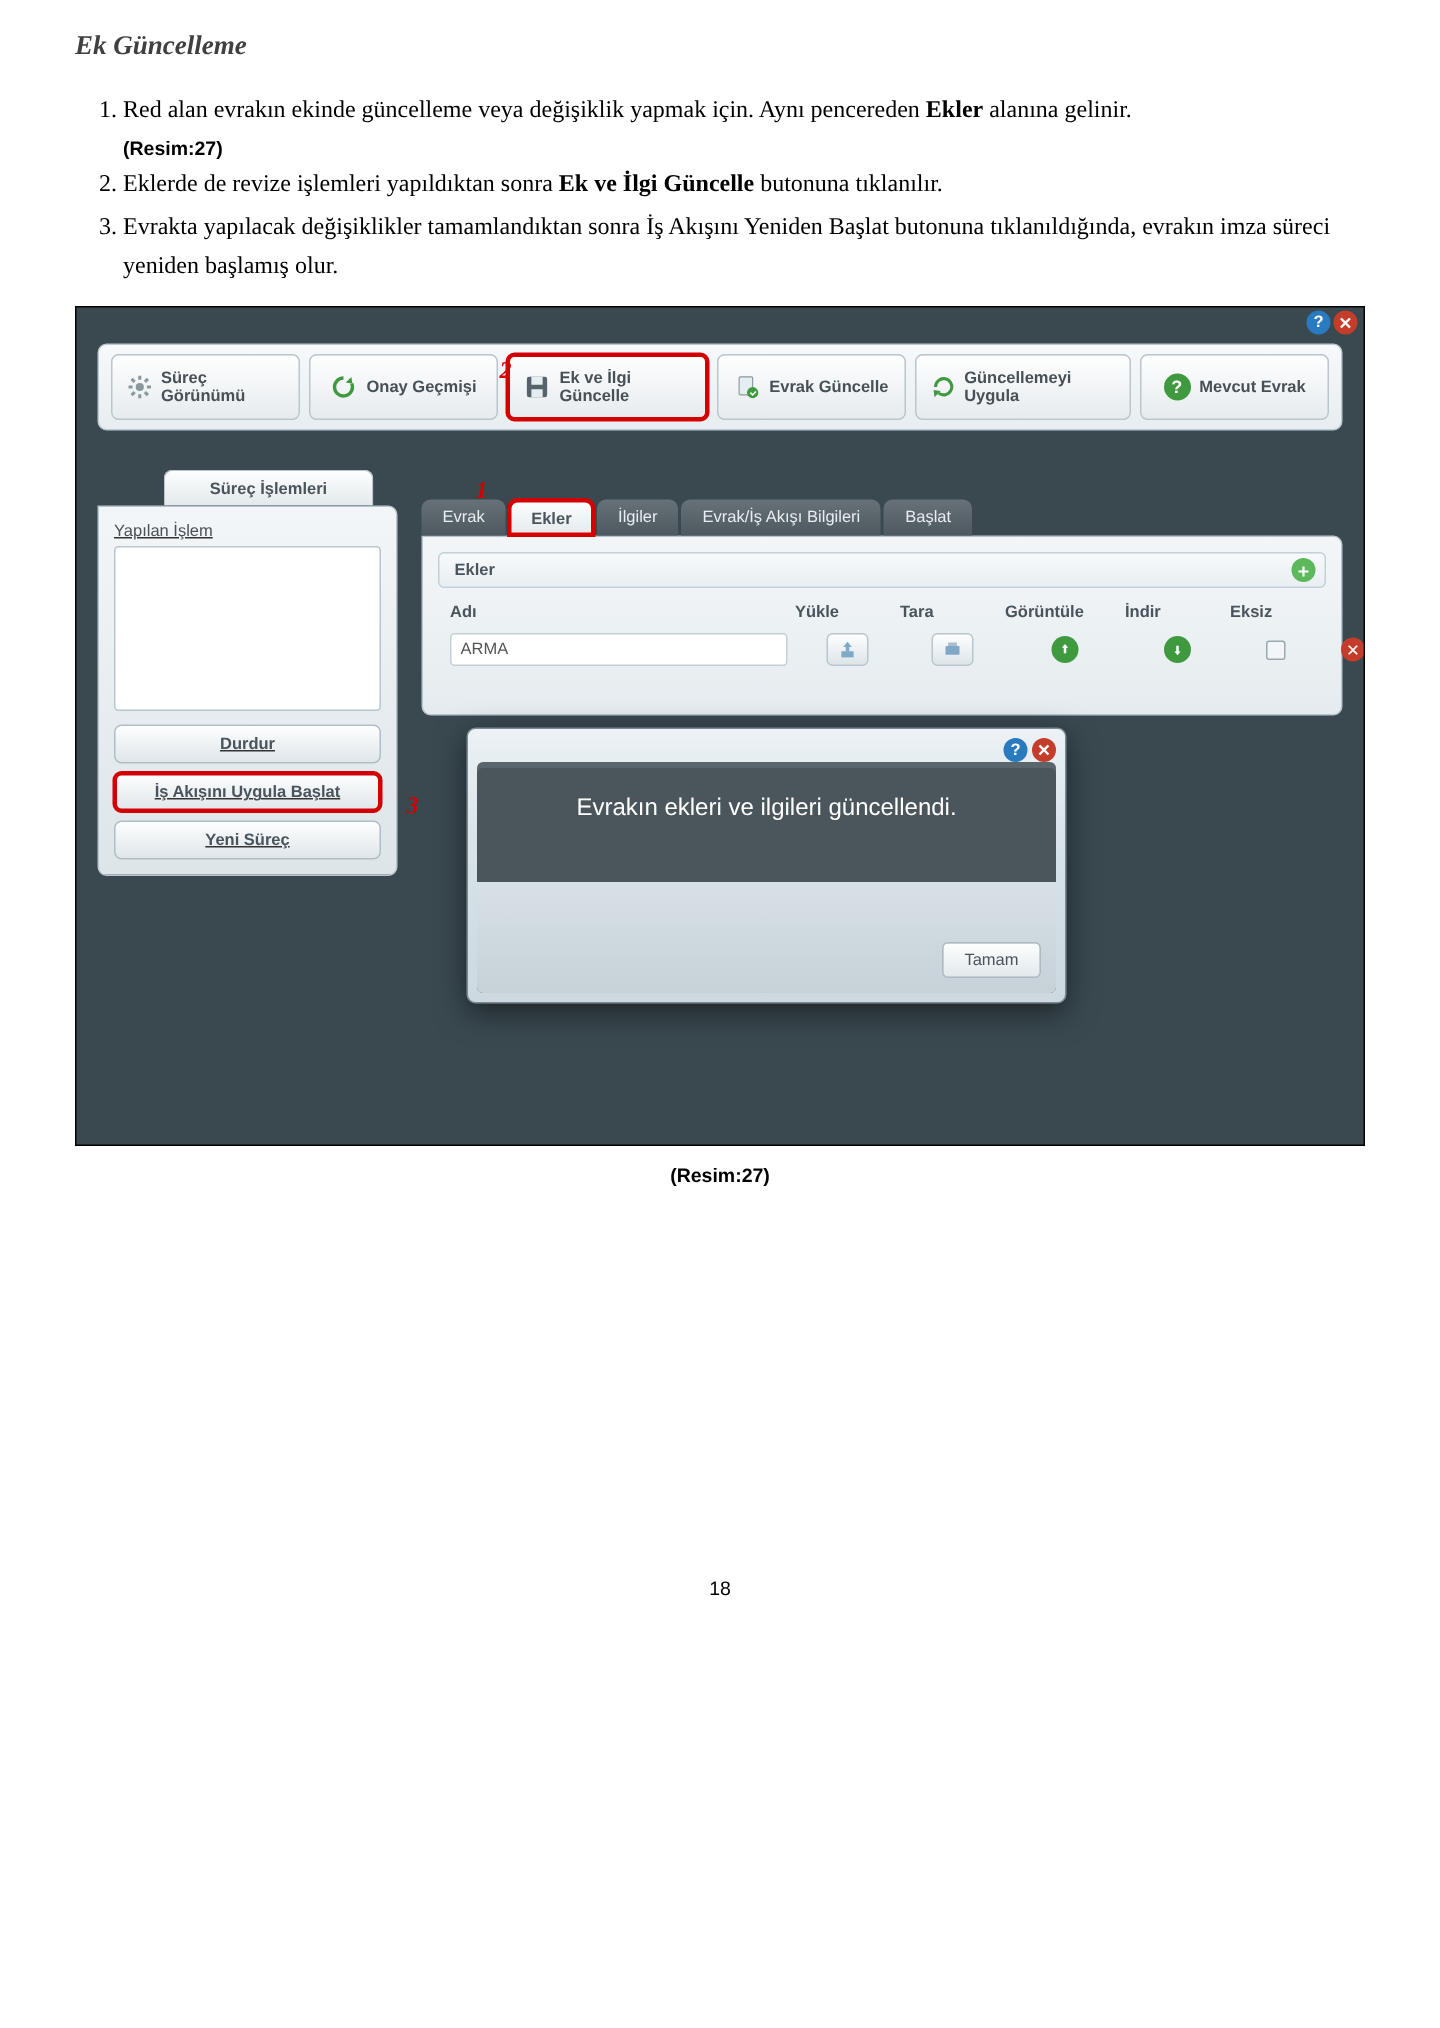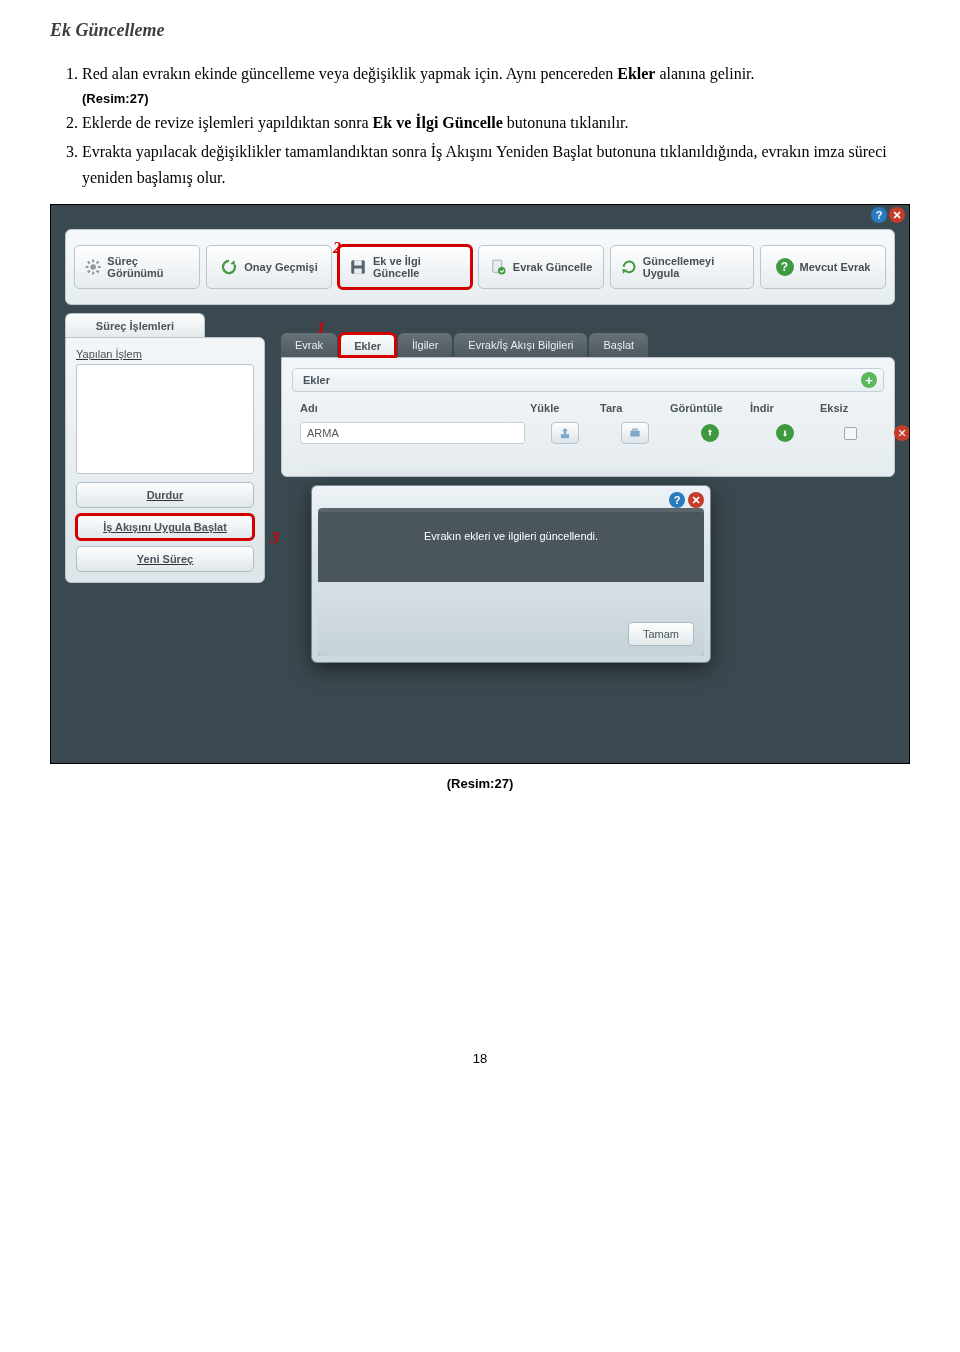--- a/index.html
+++ b/index.html
@@ -57,21 +57,21 @@
     width: 16px; height: 16px; border-radius: 50%;
     display: flex; align-items: center; justify-content: center;
     color: #fff; font-size: 11px; font-weight: bold;
   }
   .help-btn { background: #2a7abf; }
   .close-btn { background: #c43d2b; }
 
   .toolbar {
     position: absolute;
     top: 24px; left: 14px; right: 14px;
-    height: 76px;
+    height: 58px;
     background: linear-gradient(#f7f9fb, #e7edf0);
     border: 1px solid #bcc9d0;
     border-radius: 6px;
     display: flex;
     align-items: center;
     padding: 6px 8px;
     gap: 6px;
   }
   .tbtn {
     height: 44px;
@@ -107,20 +107,21 @@
   .panel-tab {
     background: linear-gradient(#fdfefe, #e3e9ec);
     border: 1px solid #b8c5cc;
     border-bottom: none;
     border-radius: 6px 6px 0 0;
     width: 140px;
     height: 24px;
     display: flex; align-items: center; justify-content: center;
     font-size: 11px; font-weight: 600;
     color: #4a545c;
+    margin-left: 44px;
   }
   .panel-body {
     background: linear-gradient(#f3f6f8, #dde5e9);
     border: 1px solid #b8c5cc;
     border-radius: 0 6px 6px 6px;
     padding: 10px;
     text-decoration: underline;
   }
   .field-label { font-size: 11px; color: #495057; margin-bottom: 4px; }
   .textarea {
@@ -219,21 +220,21 @@
     box-shadow: 0 6px 20px rgba(0,0,0,0.5);
     padding: 6px;
   }
   .modal-top { display:flex; justify-content:flex-end; gap:3px; }
   .modal-msg {
     text-align:center; color:#fff;
     background: #4a555c;
     border-radius: 4px 4px 0 0;
     padding: 18px 10px 40px 10px;
     margin-top: 4px;
-    font-size: 11px;
+    font-size: 16px;
   }
   .modal-body-bg {
     background: linear-gradient(#5a656c, #46515a);
     border-radius: 4px;
     overflow: hidden;
   }
   .modal-body-lower {
     background: linear-gradient(#d7e0e5, #c6d2d8);
     padding: 40px 10px 10px 10px;
     display:flex; justify-content:flex-end;

